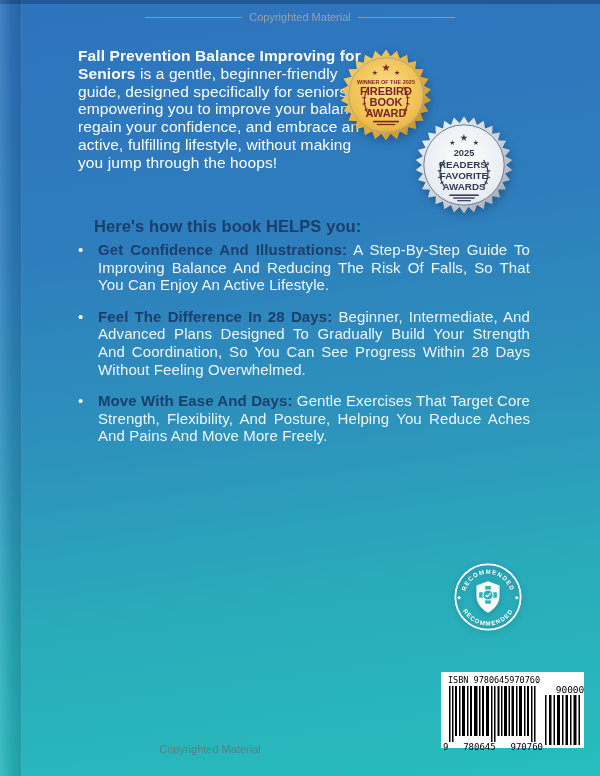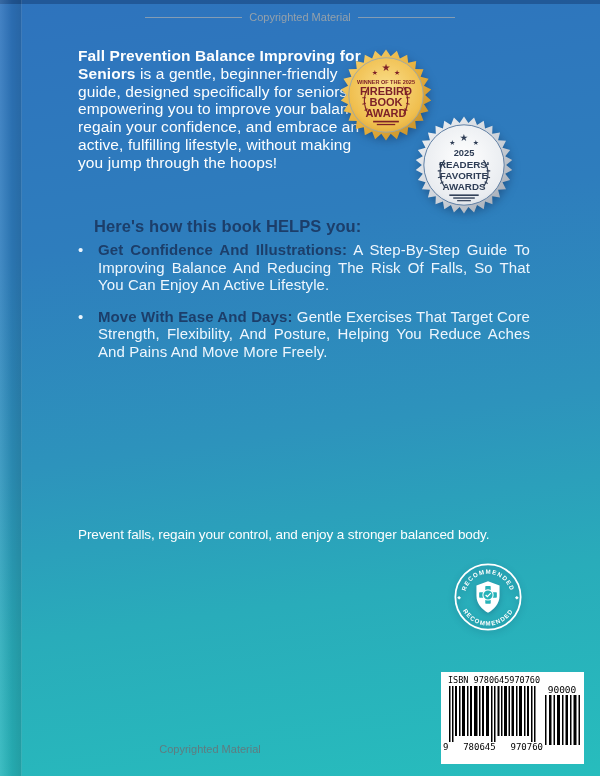--- a/index.html
+++ b/index.html
@@ -29,27 +29,27 @@
   .bullet .dot{width:20px;flex:0 0 20px;color:#eaf4fc;font-size:15px;line-height:17.6px;}
   .bullet .dot::before{content:"•";}
   .bullet p{margin:0;flex:1;text-align:justify;font-size:15px;line-height:17.6px;color:#eef6fd;letter-spacing:.1px;}
   .bullet p b{color:#1c3e6a;font-weight:700;}
   .closing{position:absolute;left:78px;top:527px;width:460px;margin:0;
     color:#fdfefe;font-size:13.5px;letter-spacing:-.1px;white-space:nowrap;}
   .review{position:absolute;left:78px;top:560px;width:300px;
     border-top:2px solid #fff;border-bottom:2px solid #fff;padding:11px 0 12px 0;}
   .review p{margin:0;color:#fff;font-weight:700;font-size:13.5px;line-height:19px;letter-spacing:.3px;}
   #reco-badge{left:454px;top:563px;width:68px;height:68px;filter:drop-shadow(0 2px 3px rgba(8,25,60,.25));}
-  .barcode-box{position:absolute;left:441px;top:672px;width:143px;height:92px;background:#fff;}
+  .barcode-box{position:absolute;left:441px;top:672px;width:143px;height:76px;background:#fff;}
   .isbn-label{position:absolute;left:4px;top:3px;width:98px;text-align:center;
     font-family:"DejaVu Sans Mono", monospace;font-size:8.5px;color:#000;}
   .main-bars{position:absolute;left:8px;top:14px;}
   .digits{position:absolute;left:2px;top:70px;width:100px;display:flex;justify-content:space-between;
     font-family:"DejaVu Sans Mono", monospace;font-size:9px;color:#000;}
-  .supp-label{position:absolute;left:104px;top:12px;width:34px;text-align:center;
+  .supp-label{position:absolute;left:112px;top:12px;width:34px;text-align:center;
     font-family:"DejaVu Sans Mono", monospace;font-size:9.5px;color:#000;}
   .supp-bars{position:absolute;left:104px;top:23px;}
   .bottom-copy{position:absolute;left:0;top:743px;width:420px;text-align:center;
     color:#5f7c80;font-size:11px;}
   svg text{font-family:"Liberation Sans", sans-serif;}
 </style>
 </head>
 <body>
 
 <div class="cover">
@@ -131,25 +131,28 @@
 
   <h2 class="helps-heading">Here's how this book HELPS you:</h2>
 
   <div class="bullets">
     <div class="bullet">
       <span class="dot"></span>
       <p><b>Get Confidence And Illustrations:</b><span> A Step-By-Step Guide To Improving Balance And Reducing The Risk Of Falls, So That You Can Enjoy An Active Lifestyle.</span></p>
     </div>
     <div class="bullet">
       <span class="dot"></span>
+      <p><b>Feel The Difference In 28 Days:</b><span> Beginner, Intermediate, And Advanced Plans Designed To Gradually Build Your Strength And Coordination, So You Can See Progress Within 28 Days Without Feeling Overwhelmed.</span></p>
+    </div>
+    <div class="bullet">
+      <span class="dot"></span>
       <p><b>Move With Ease And Days:</b><span> Gentle Exercises That Target Core Strength, Flexibility, And Posture, Helping You Reduce Aches And Pains And Move More Freely.</span></p>
     </div>
   </div>
 
-  <p class="closing">Prevent falls, regain your control, and enjoy a stronger balanced body.</p>
 
 
   <svg id="reco-badge" class="badge" viewBox="0 0 100 100">
     <defs>
       <path id="arcTop" d="M 16,50 A 34,34 0 0 1 84,50" fill="none"></path>
       <path id="arcBottom" d="M 8,50 A 42,42 0 0 0 92,50" fill="none"></path>
     </defs>
     <circle cx="50" cy="50" r="48" fill="none" stroke="#ffffff" stroke-width="2.6"></circle>
     <text font-size="9" font-weight="700" fill="#ffffff" letter-spacing="1.6">
       <textPath href="#arcTop" startOffset="50%" text-anchor="middle">RECOMMENDED</textPath>

